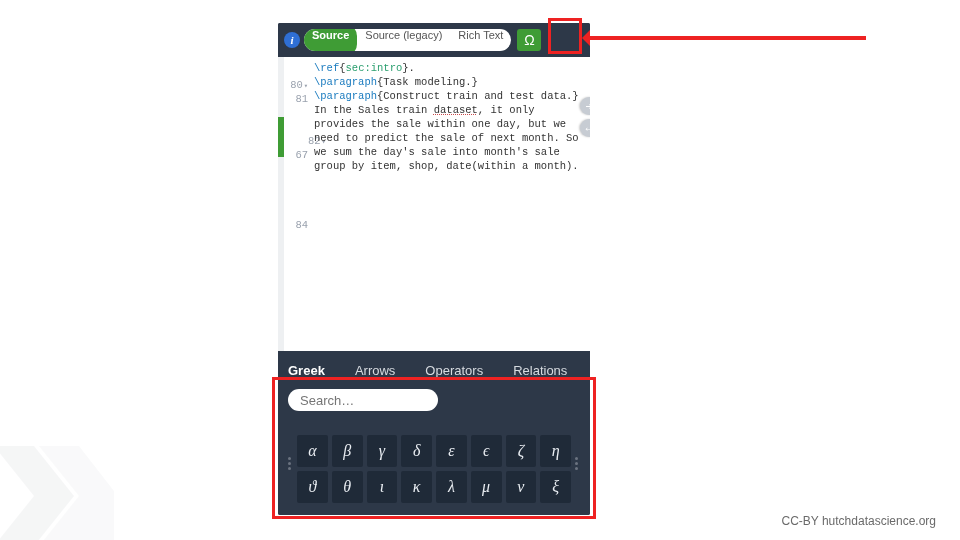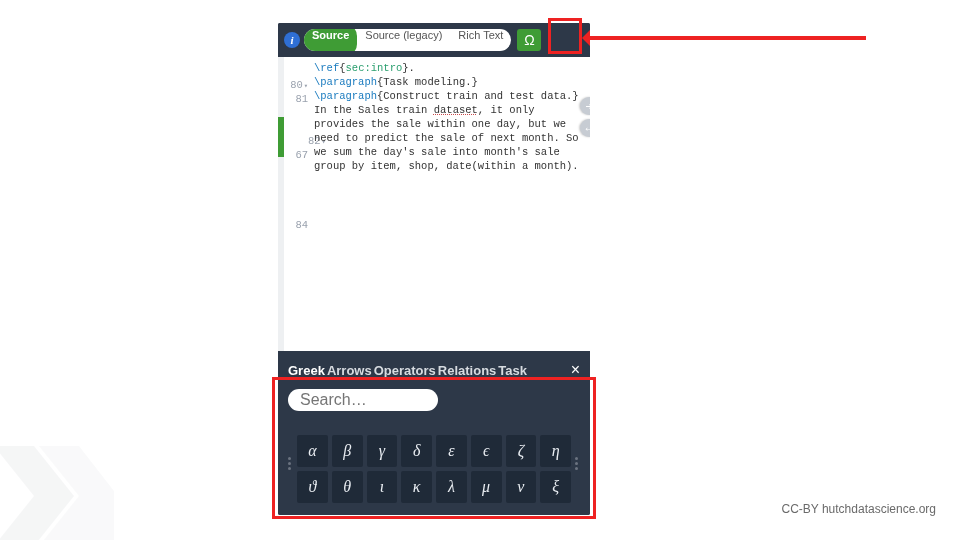--- a/index.html
+++ b/index.html
@@ -103,33 +103,33 @@
   .arrow-knob {
     position:absolute; right:-8px; width:18px; height:18px; background:#c7ccd3; border-radius:50%;
     display:flex; align-items:center; justify-content:center; color:#fff; font-size:12px;
     box-shadow: -1px 0 2px rgba(0,0,0,.2);
   }
   .panel {
     background: #2d3848;
     padding: 10px 10px 12px 10px;
   }
   .panel-tabs {
-    display:flex; align-items:center; gap:2px;
+    display:flex; align-items:center; gap:30px;
     color:#fff; font-size:13px;
     margin-bottom: 10px;
   }
-  .panel-tabs .tab { cursor:pointer; color:#d7dbe0;font-weight:bold; }
+  .panel-tabs .tab { cursor:pointer; color:#d7dbe0; }
   .panel-tabs .tab.active { color:#fff; font-weight:600; }
   .panel-tabs .close { margin-left:auto; font-size:16px; cursor:pointer; color:#fff;}
   .search {
     width: 150px; height:22px;
     border-radius: 11px;
     border:none; outline:none;
     padding: 0 12px;
-    font-size: 16px;
+    font-size: 13px;
     background:#fff; color:#333;
   }
   .symgrid {
     margin-top:12px;
     display:grid;
     grid-template-columns: repeat(8, 1fr);
     gap: 4px;
   }
   .sym {
     background:#1f2a38;
@@ -152,21 +152,21 @@
   .anno-omega { left:548px; top:18px; width:34px; height:36px; }
   .anno-panel { left:272px; top:377px; width:324px; height:142px; }
   .anno-arrow {
     position:absolute; left:586px; top:36px; width:280px; height:4px; background:#e22;
   }
   .anno-arrow::before{
     content:""; position:absolute; left:-12px; top:-6px;
     border:8px solid transparent; border-right-color:#e22;
   }
   .credit {
-    position:absolute; right:24px; bottom:24px;
+    position:absolute; right:24px; bottom:12px;
     font-size:12px; color:#6a6a6a;
   }
   .bg-chevron {
     position:absolute; left:-6px; bottom:-6px; width:120px; height:100px; opacity:.25;
   }
 </style>
 </head>
 <body>
 
 <svg class="bg-chevron" viewBox="0 0 120 100">

